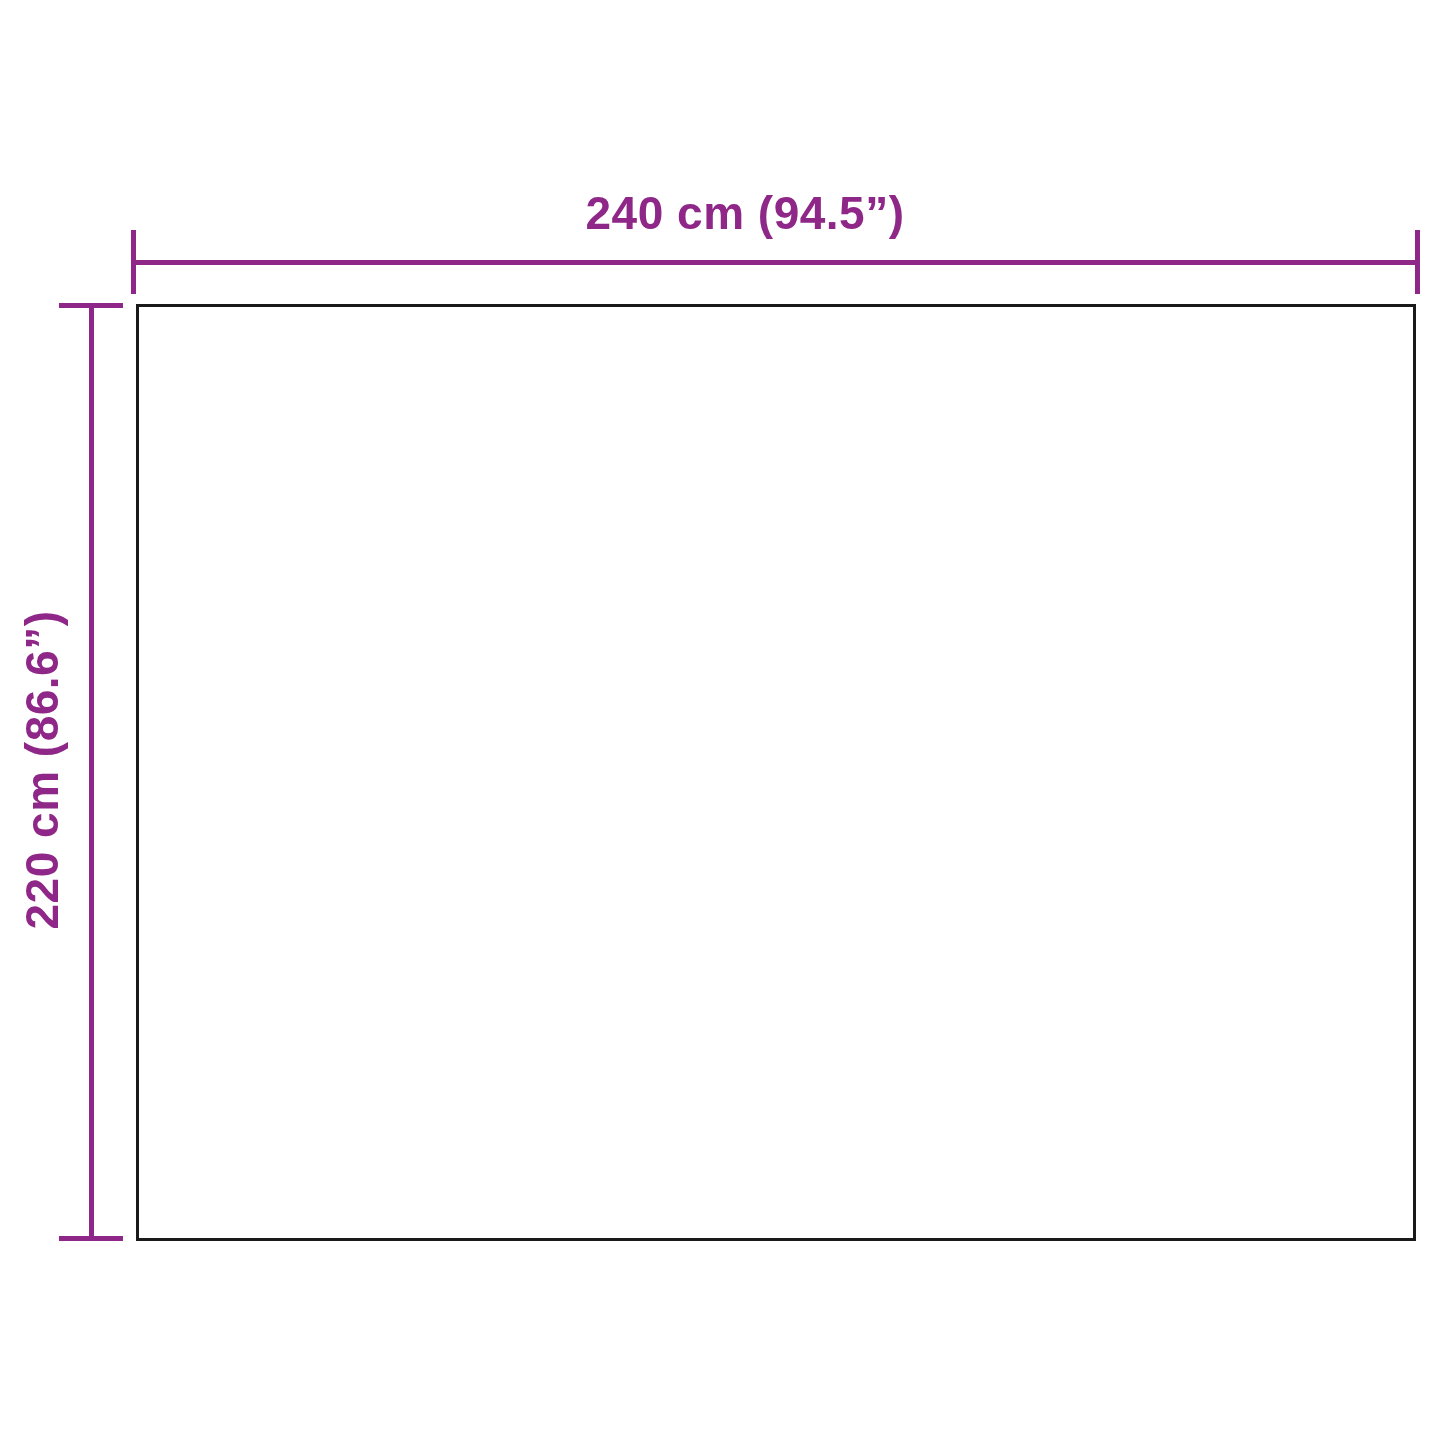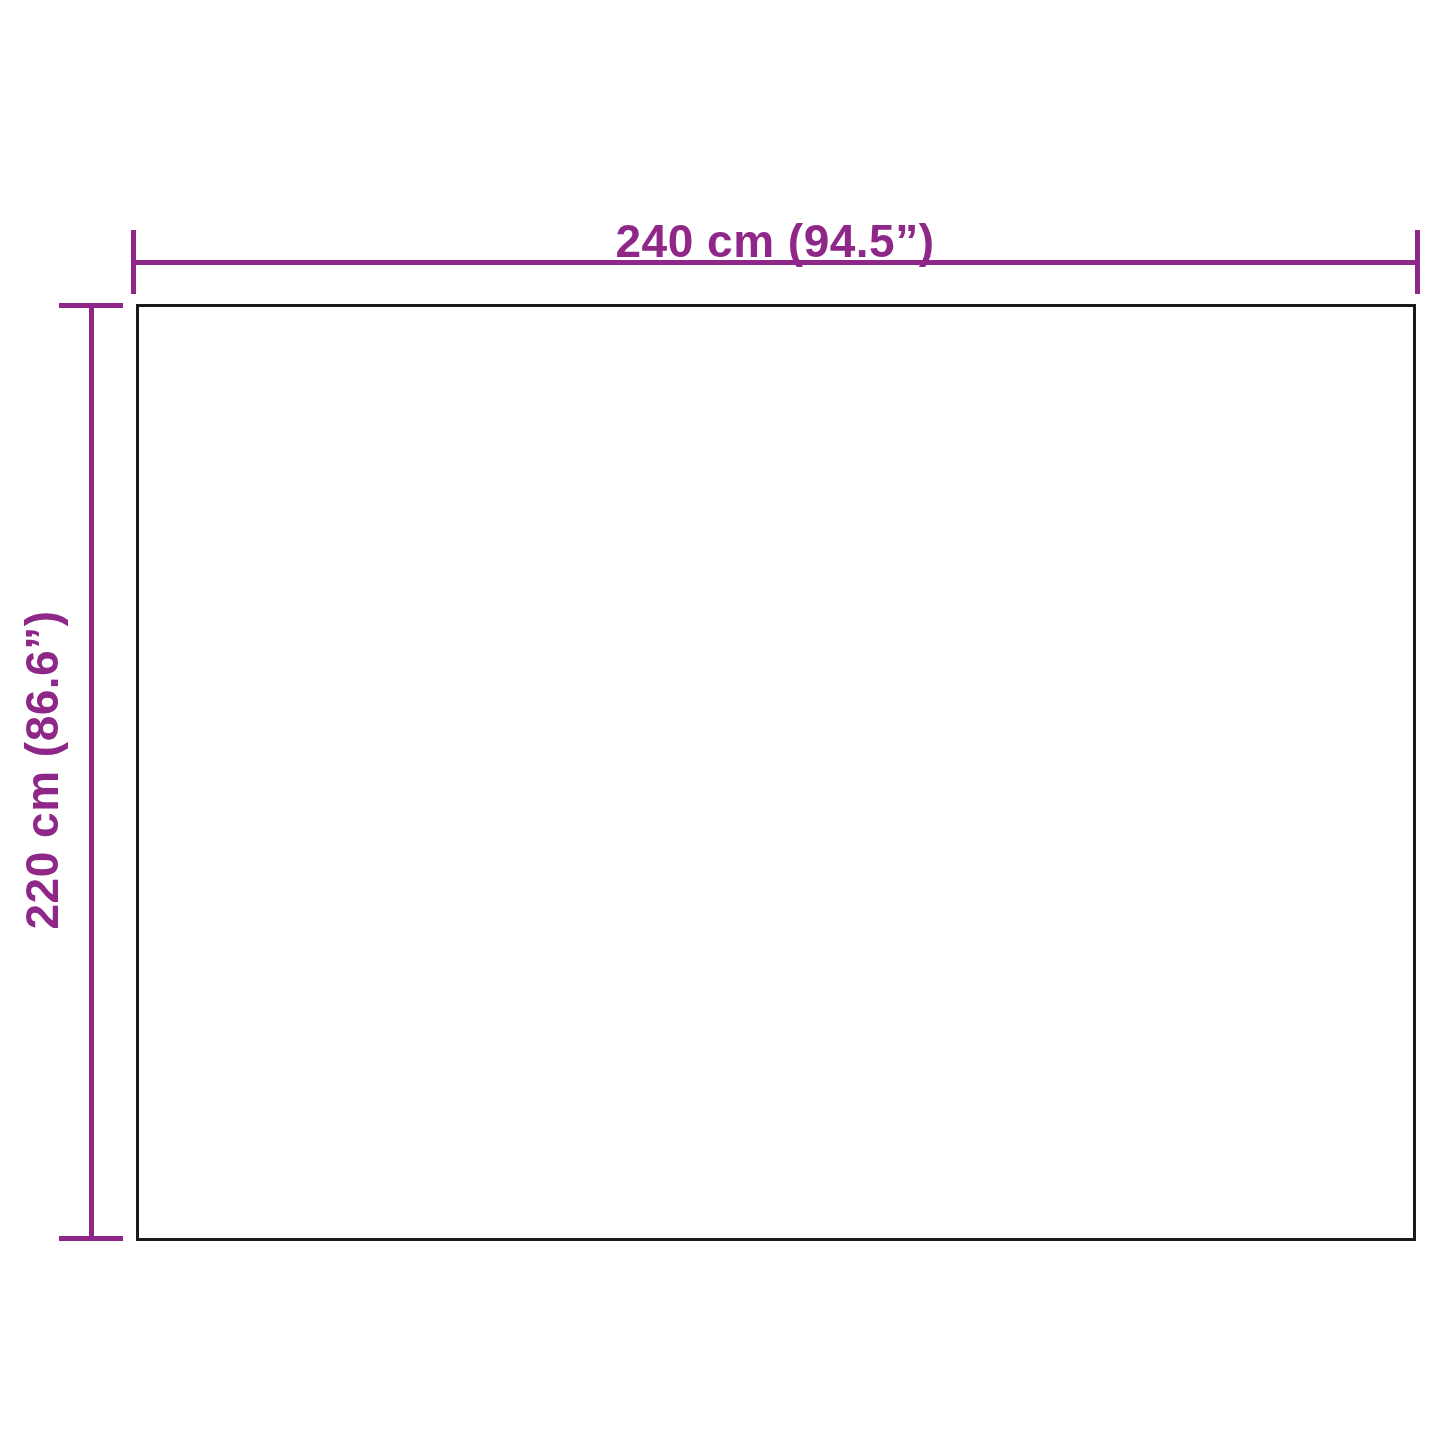--- a/index.html
+++ b/index.html
@@ -31,24 +31,23 @@
   
   .dim-label {
     position: absolute;
     color: var(--accent, #8e2788);
     font-size: 46px;
     font-weight: bold;
     white-space: nowrap;
     letter-spacing: 0.5px;
   }
   .dim-label.top {
-    left: 775px;
+    left: 745px;
     top: 213px;
     transform: translate(-50%, -50%);
-    margin-top: 28px;
   }
   .dim-label.side {
     left: 42px;
     top: 770px;
     transform: translate(-50%, -50%) rotate(-90deg);
   }
 
   
   .width-line {
     position: absolute;

